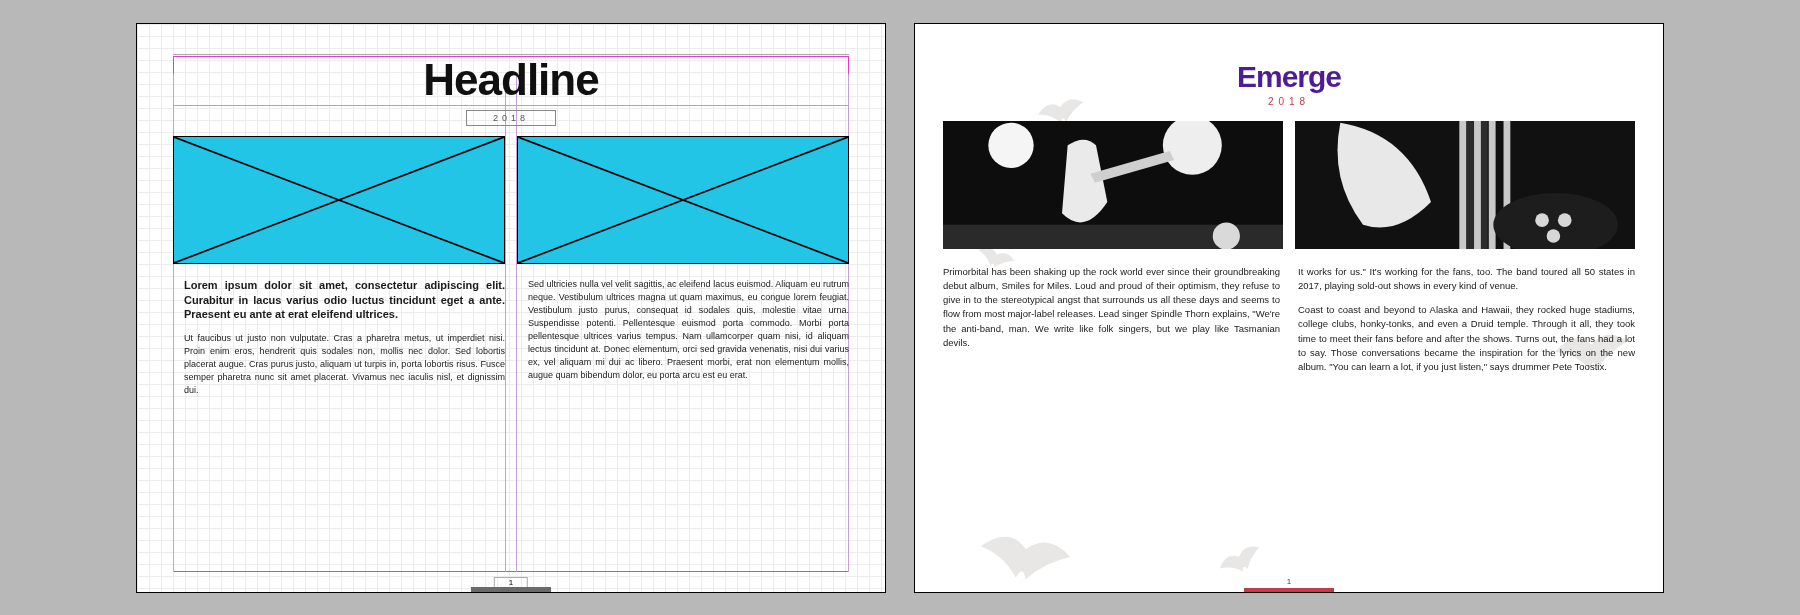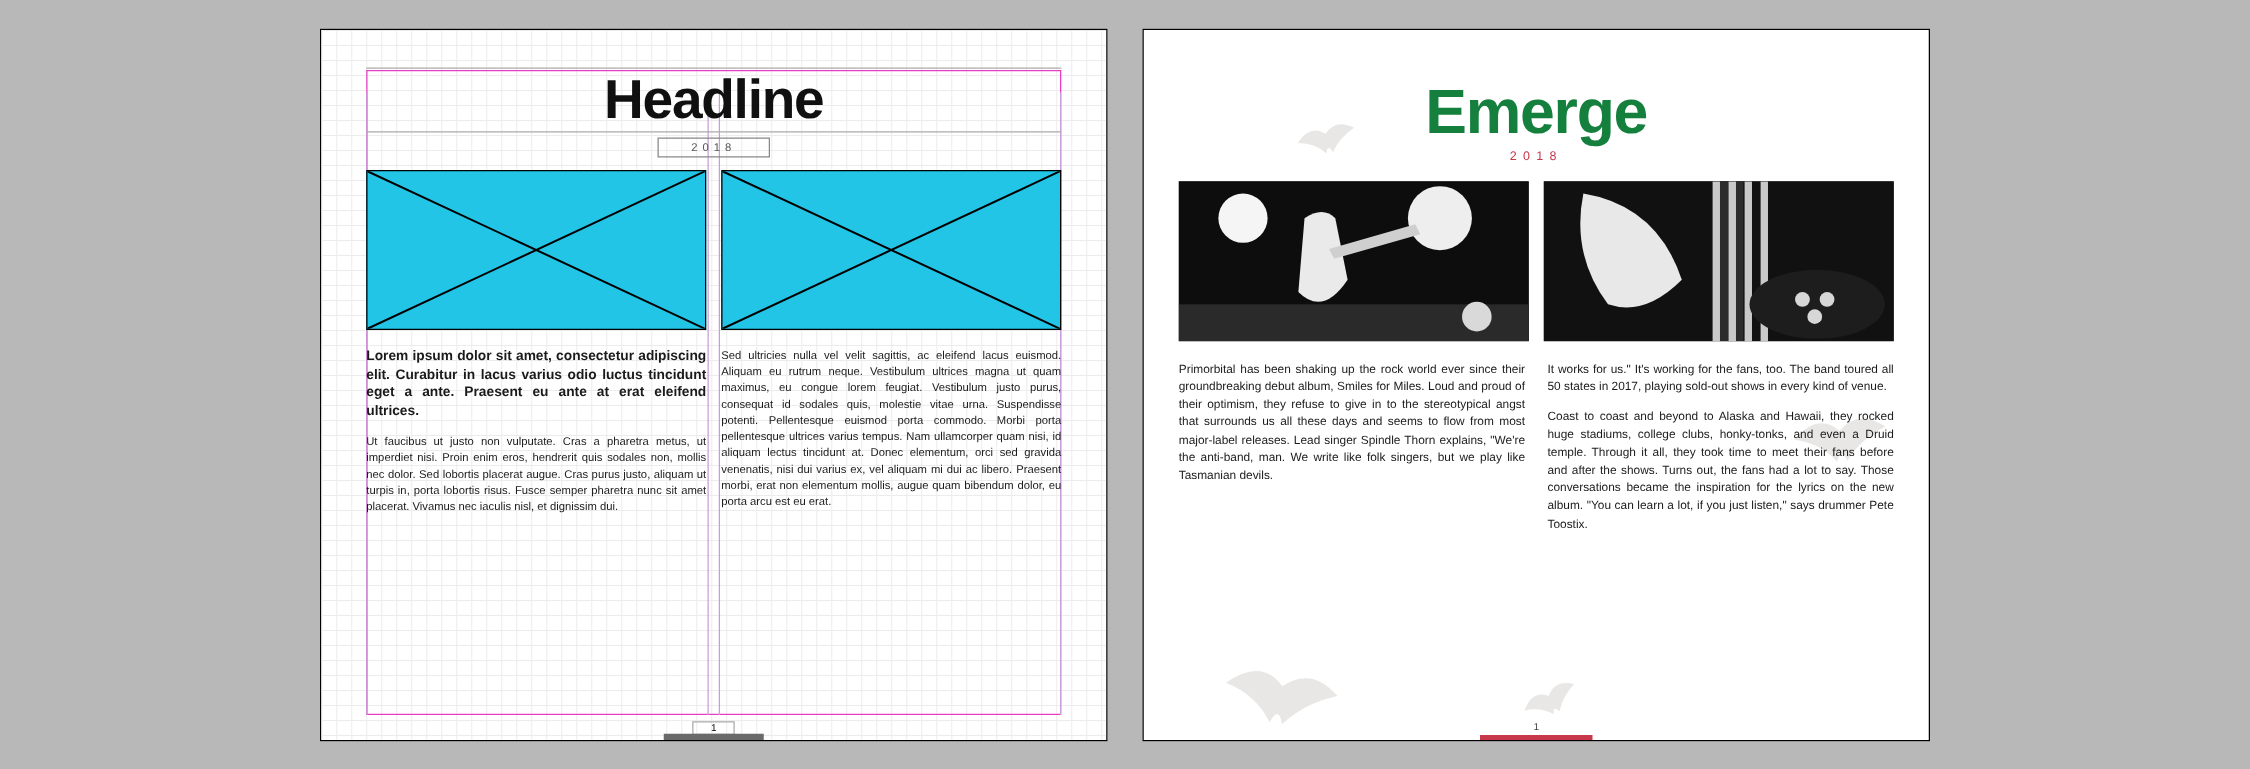--- a/index.html
+++ b/index.html
@@ -10,21 +10,21 @@
     overflow: hidden;
     font-family: Helvetica, Arial, sans-serif;
     display: flex;
     align-items: center;
     justify-content: center;
     gap: 28px;
     padding: 22px 40px;
   }
   .page {
     background: #fff;
-    width: 630px;
+    width: 750px;
     height: 570px;
     border: 1px solid #000;
     position: relative;
     overflow: hidden;
   }
   
   .wire-grid {
     position: absolute; inset: 0;
     background-image:
       linear-gradient(#ececec 1px, transparent 1px),
@@ -86,21 +86,21 @@
     border: 1px solid #000;
     position: relative;
   }
   .wf-imgframe svg { position: absolute; inset:0; width:100%; height:100%; }
   .wf-imgframe line { stroke: #000; stroke-width: 1; }
   .wf-cols {
     display: flex;
     gap: 12px;
     margin-top: 14px;
   }
-  .wf-col { flex:1; font-size: 9px; line-height: 1.45; color:#1a1a1a; text-align: justify; }
+  .wf-col { flex:1; font-size: 9px; line-height: 1.45; color:#1a1a1a; text-align: justify; padding-left: 11px; }
   .wf-lead {
     font-weight: 700;
     font-size: 11px;
     line-height: 1.35;
     margin-bottom: 10px;
   }
   .wf-pagenum {
     position: absolute;
     left: 50%; transform: translateX(-50%);
     bottom: 4px;
@@ -129,22 +129,22 @@
     opacity: .9;
   }
   .bird.b1 { left: 120px; top: 70px; width: 52px; transform: rotate(-12deg); }
   .bird.b2 { left: 60px;  top: 220px; width: 42px; transform: rotate(20deg); }
   .bird.b3 { right: 30px; top: 300px; width: 82px; transform: rotate(-5deg); }
   .bird.b4 { left: 60px;  top: 500px; width: 100px; transform: rotate(10deg); }
   .bird.b5 { left: 300px; top: 520px; width: 50px; transform: rotate(-25deg); }
   .pp-headline {
     text-align: center;
     font-weight: 800;
-    font-size: 50px;
-    color: #15803d;
+    font-size: 30px;
+    color: #4c1d95;
     letter-spacing: -1px;
   }
   .pp-year {
     text-align:center;
     color: #c7384a;
     font-size: 10px;
     letter-spacing: 5px;
     margin-top: 2px;
   }
   .pp-images {

